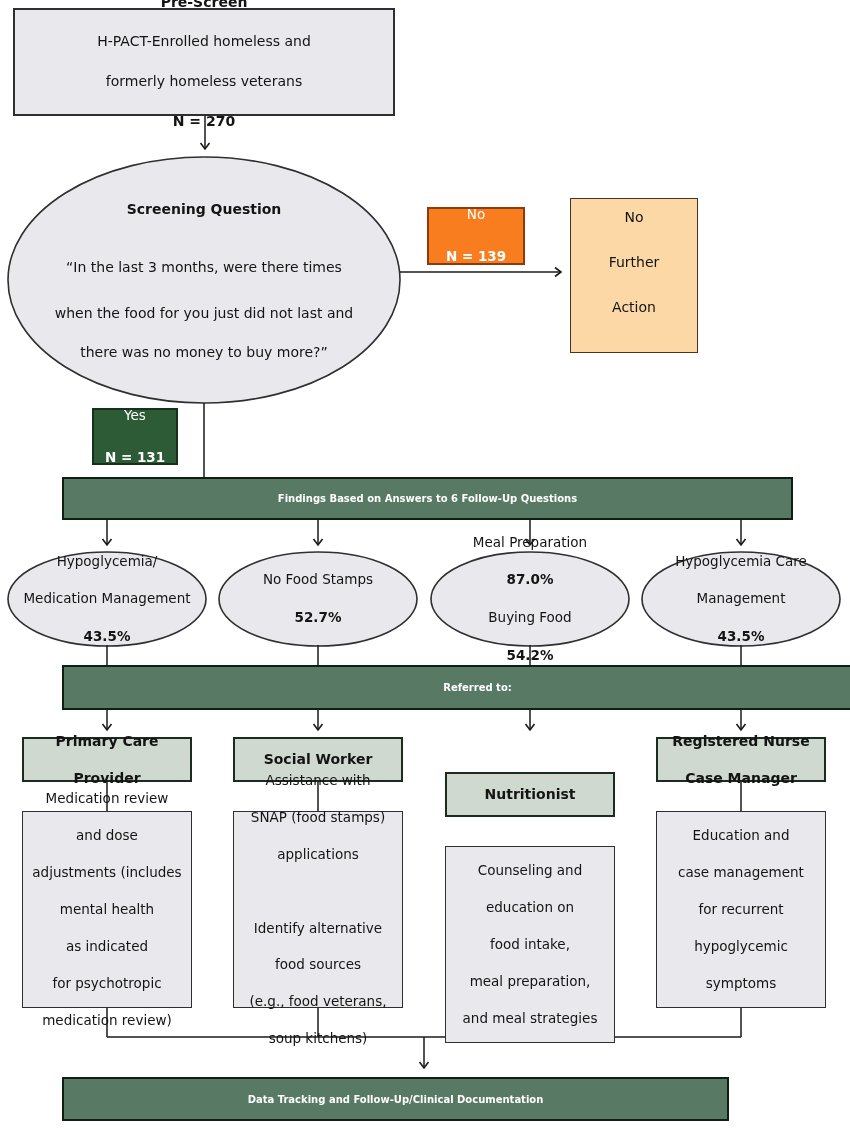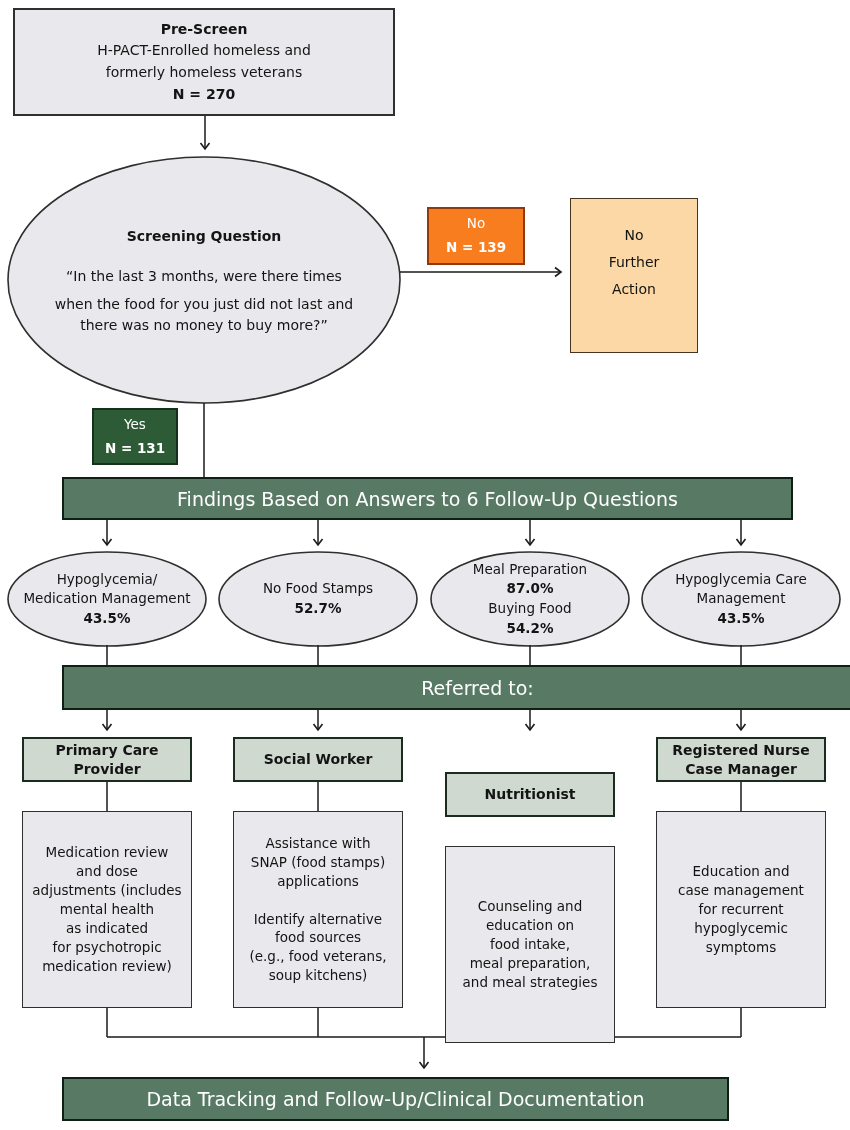--- a/index.html
+++ b/index.html
@@ -6,28 +6,29 @@
   .canvas {
     position:relative; width:850px; height:1130px; background:#ffffff;
     font-family:"DejaVu Sans","Liberation Sans",sans-serif; color:#141414;
     overflow:hidden;
   }
   svg.connectors { position:absolute; left:0; top:0; z-index:0; }
   .node {
     position:absolute; z-index:1; box-sizing:border-box;
     display:flex; flex-direction:column; align-items:center; justify-content:center;
     text-align:center;
+    gap:18px;
   }
   .ln { width:100%; }
   .b { font-weight:bold; }
 
   .graybox  { background:var(--box-fill); border:2px solid var(--box-border); }
   .descbox  { background:var(--box-fill); border:1.5px solid var(--box-border); }
   .banner   { background:var(--banner-fill); border:2px solid var(--banner-border);
-              color:#ffffff; font-weight:normal; font-size:19px; }
+              color:#ffffff; font-weight:bold; font-size:10px; }
   .rolebox  { background:var(--header-fill); border:2px solid var(--header-border);
               font-weight:bold; font-size:14px; line-height:1.35; }
   .orangebox{ background:var(--orange-fill); border:2px solid var(--orange-border);
               color:#ffffff; font-size:13.5px; line-height:1.75; }
   .peachbox { background:var(--peach-fill); border:1.5px solid var(--peach-border);
               font-size:14px; line-height:1.95; }
   .greenbox { background:var(--green-dark-fill); border:2px solid var(--green-dark-border);
               color:#ffffff; font-size:13.5px; line-height:1.75; }
   .etext    { background:transparent; z-index:2; }
 

